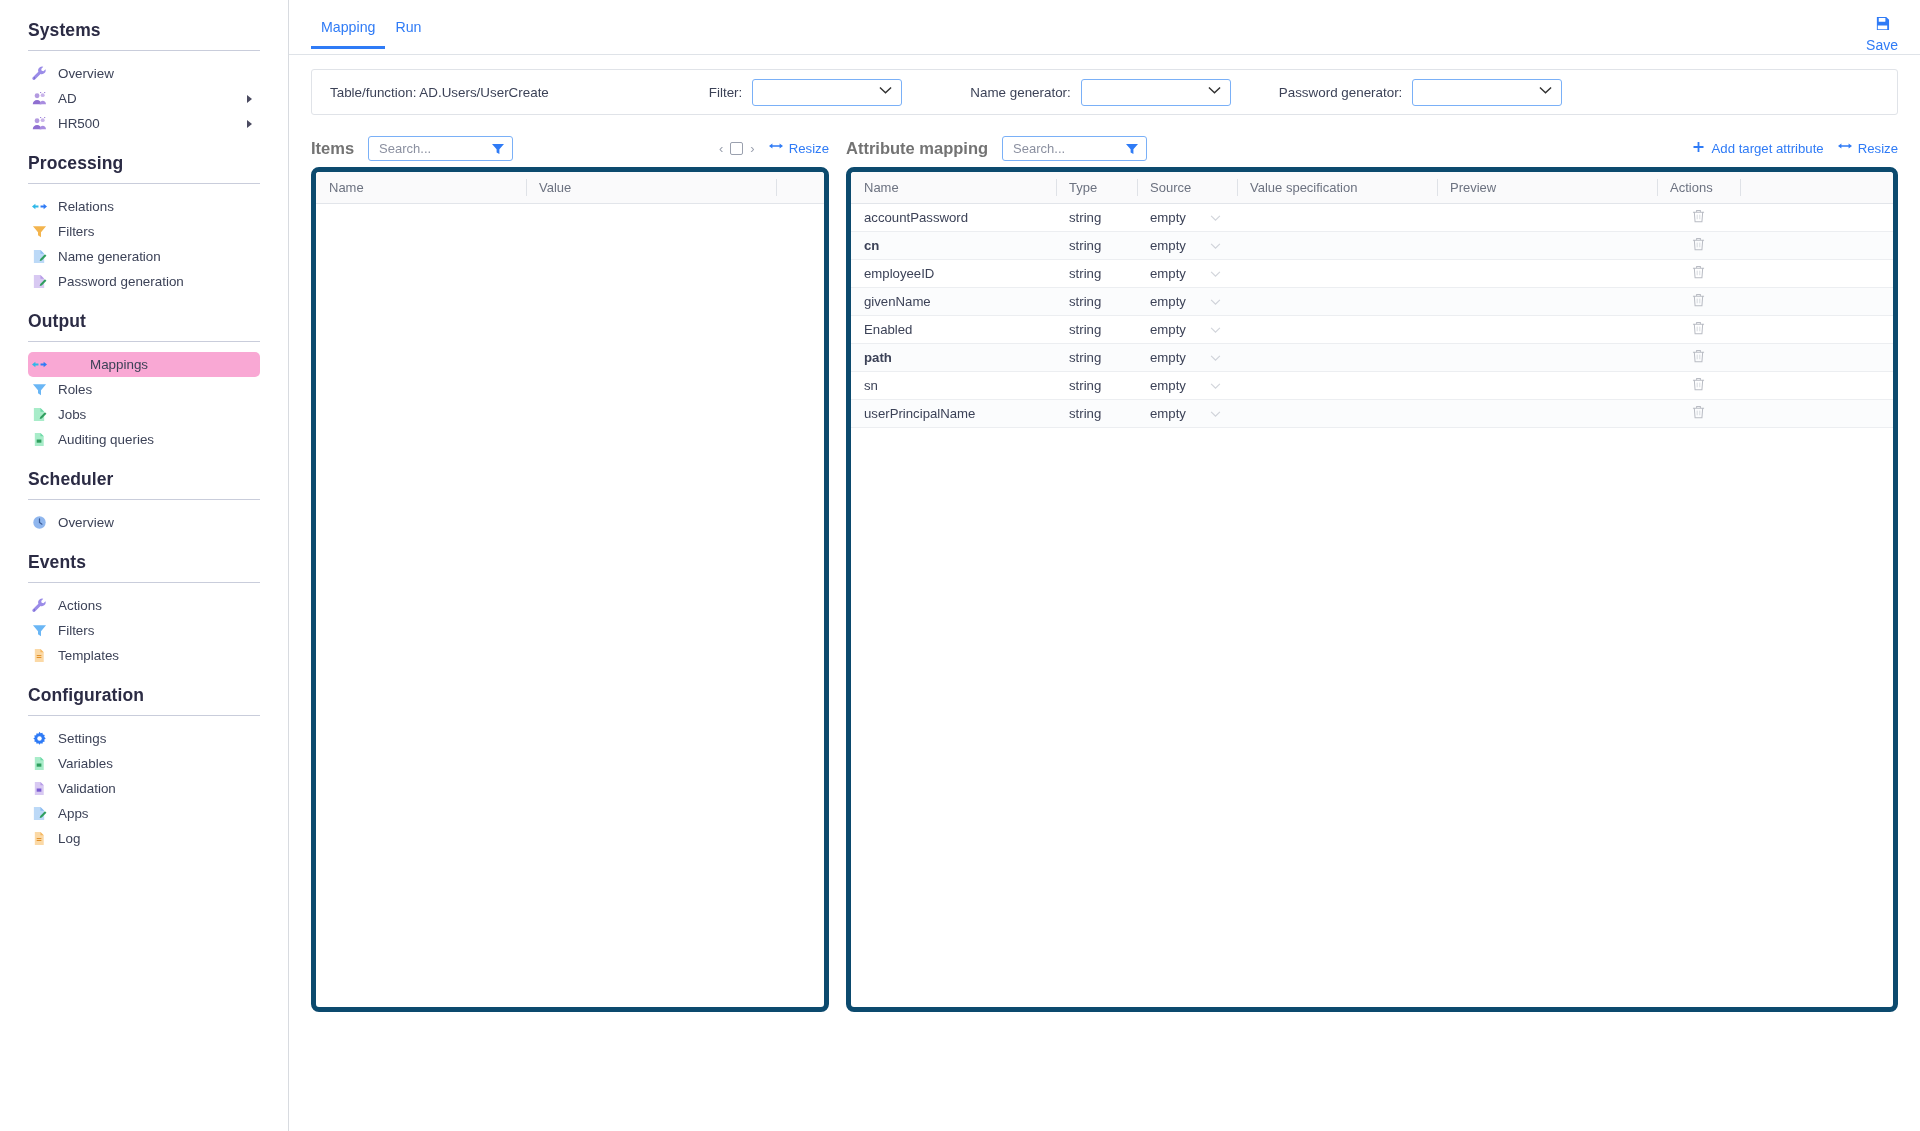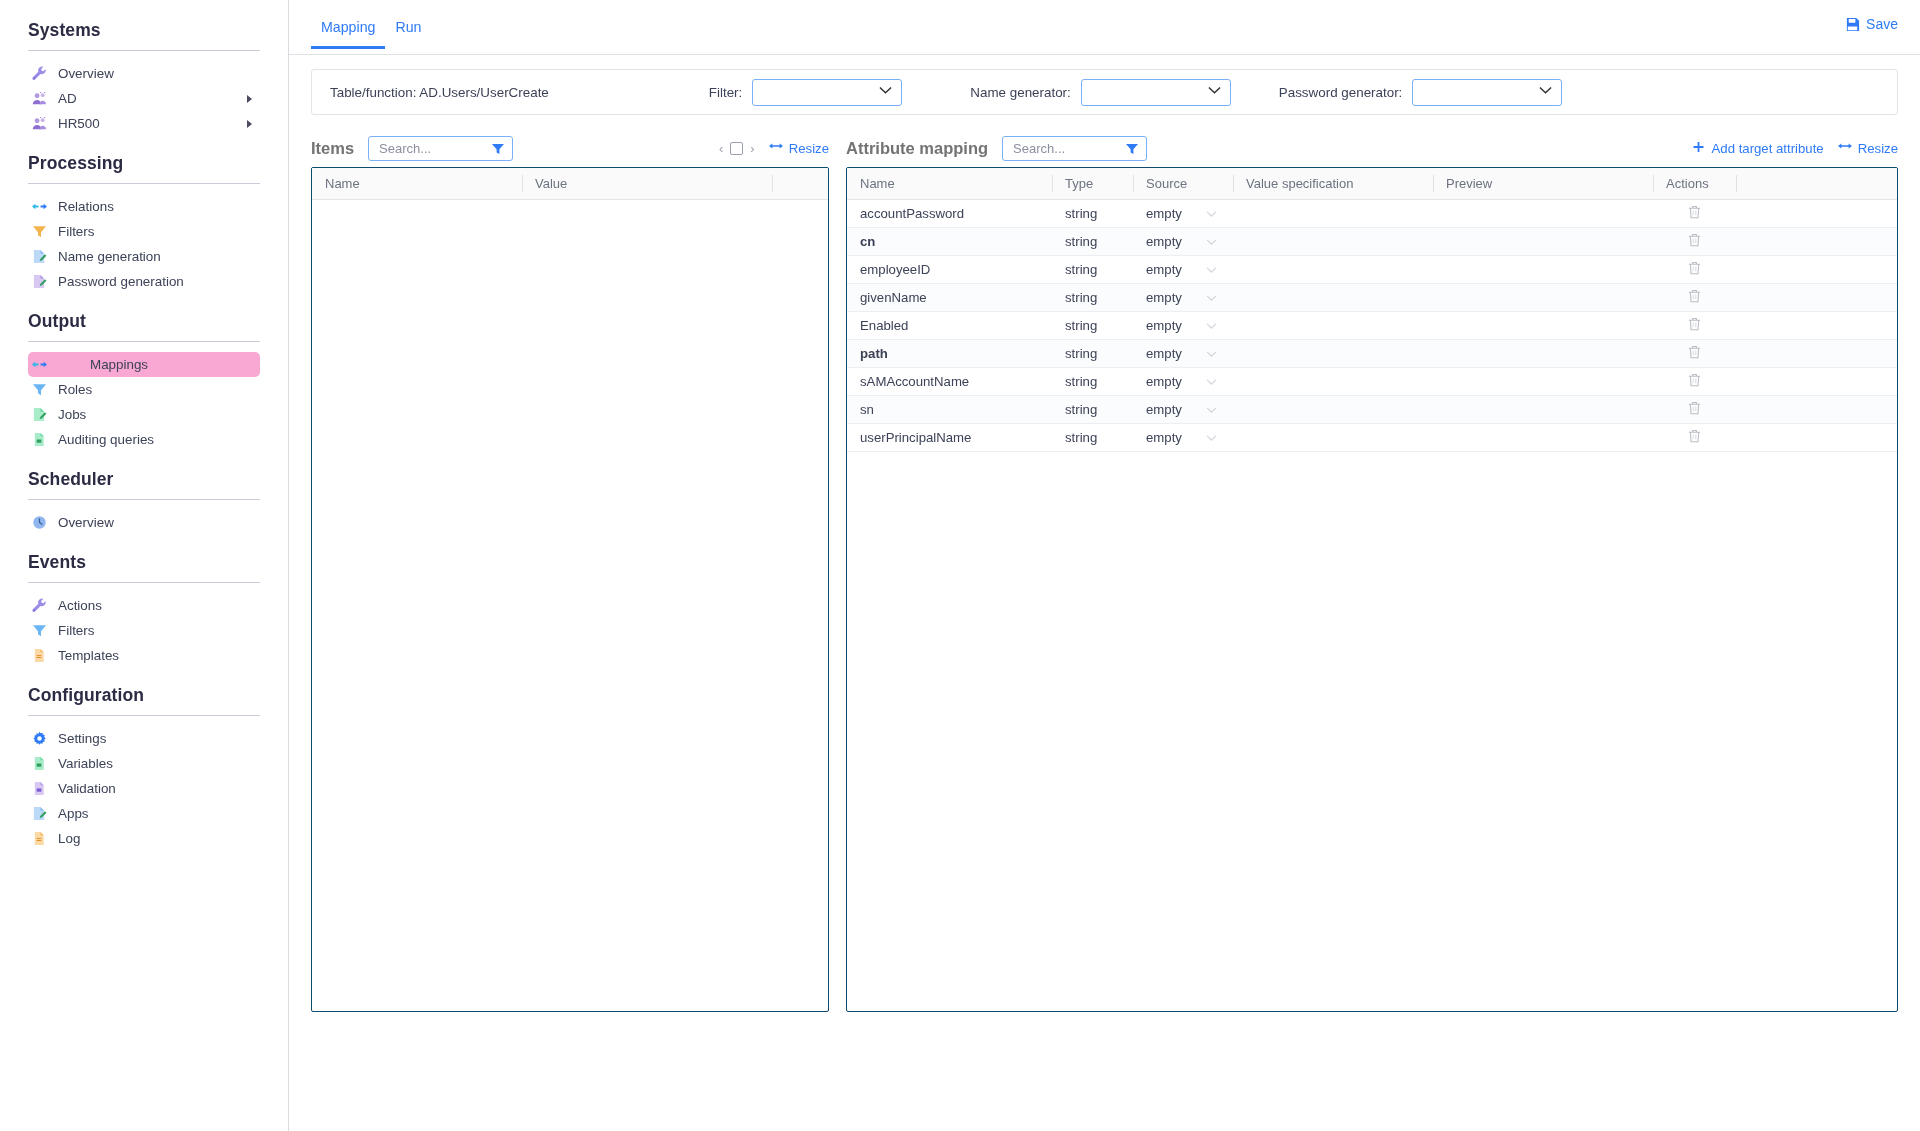--- a/index.html
+++ b/index.html
@@ -103,20 +103,21 @@
   #save-btn {
     position: absolute;
     right: 22px;
     top: 16px;
     display: flex;
     align-items: center;
     gap: 6px;
     color: #2f7bf6;
     font-size: 14px;
     cursor: pointer;
+    flex-direction: column;
   }
 
   
   #content {
     flex: 1;
     padding: 14px 22px 0 22px;
     overflow: hidden;
   }
 
   
@@ -216,22 +217,22 @@
   }
   .linkbtn {
     display: flex; align-items: center; gap: 5px;
     color: #2f7bf6; font-size: 13.2px; cursor: pointer;
     white-space: nowrap;
   }
 
   
   .tbl-wrap {
     flex: 1;
-    border: 1px solid #0c4a6e;
-    border-radius: 2px;
+    border: 5px solid #0c4a6e;
+    border-radius: 8px;
     background: #fff;
     overflow: hidden;
   }
   table.grid {
     width: 100%;
     border-collapse: collapse;
     table-layout: fixed;
   }
   table.grid thead th {
     background: #fafafb;
@@ -753,39 +754,20 @@
                   </td>
                   <td></td>
                   <td></td>
                   <td style="text-align:center;padding-left:0;"><span class="trash"><svg width="13" height="14" viewBox="0 0 14 15">
                         <path fill="none" stroke="#b9bcc4" stroke-width="1.1" d="M2.5 3.5h9l-.8 10.2H3.3zM5 3.5V1.6h4v1.9M1 3.5h12"></path>
                         <path stroke="#cfd2d8" stroke-width=".9" d="M5.6 6v5M8.4 6v5"></path>
                       </svg></span></td>
                   <td></td>
                 </tr>
                 <tr>
-                  <td class="">sAMAccountName</td>
-                  <td>string</td>
-                  <td>
-                    <div class="src-cell">
-                      <span>empty</span>
-                      <span class="src-chev"><svg width="11" height="7" viewBox="0 0 12 8">
-                          <path d="M1 1l5 5 5-5" stroke="#9aa0ae" stroke-width="1.3" fill="none"></path>
-                        </svg></span>
-                    </div>
-                  </td>
-                  <td></td>
-                  <td></td>
-                  <td style="text-align:center;padding-left:0;"><span class="trash"><svg width="13" height="14" viewBox="0 0 14 15">
-                        <path fill="none" stroke="#b9bcc4" stroke-width="1.1" d="M2.5 3.5h9l-.8 10.2H3.3zM5 3.5V1.6h4v1.9M1 3.5h12"></path>
-                        <path stroke="#cfd2d8" stroke-width=".9" d="M5.6 6v5M8.4 6v5"></path>
-                      </svg></span></td>
-                  <td></td>
-                </tr>
-                <tr>
                   <td class="">sn</td>
                   <td>string</td>
                   <td>
                     <div class="src-cell">
                       <span>empty</span>
                       <span class="src-chev"><svg width="11" height="7" viewBox="0 0 12 8">
                           <path d="M1 1l5 5 5-5" stroke="#9aa0ae" stroke-width="1.3" fill="none"></path>
                         </svg></span>
                     </div>
                   </td>

